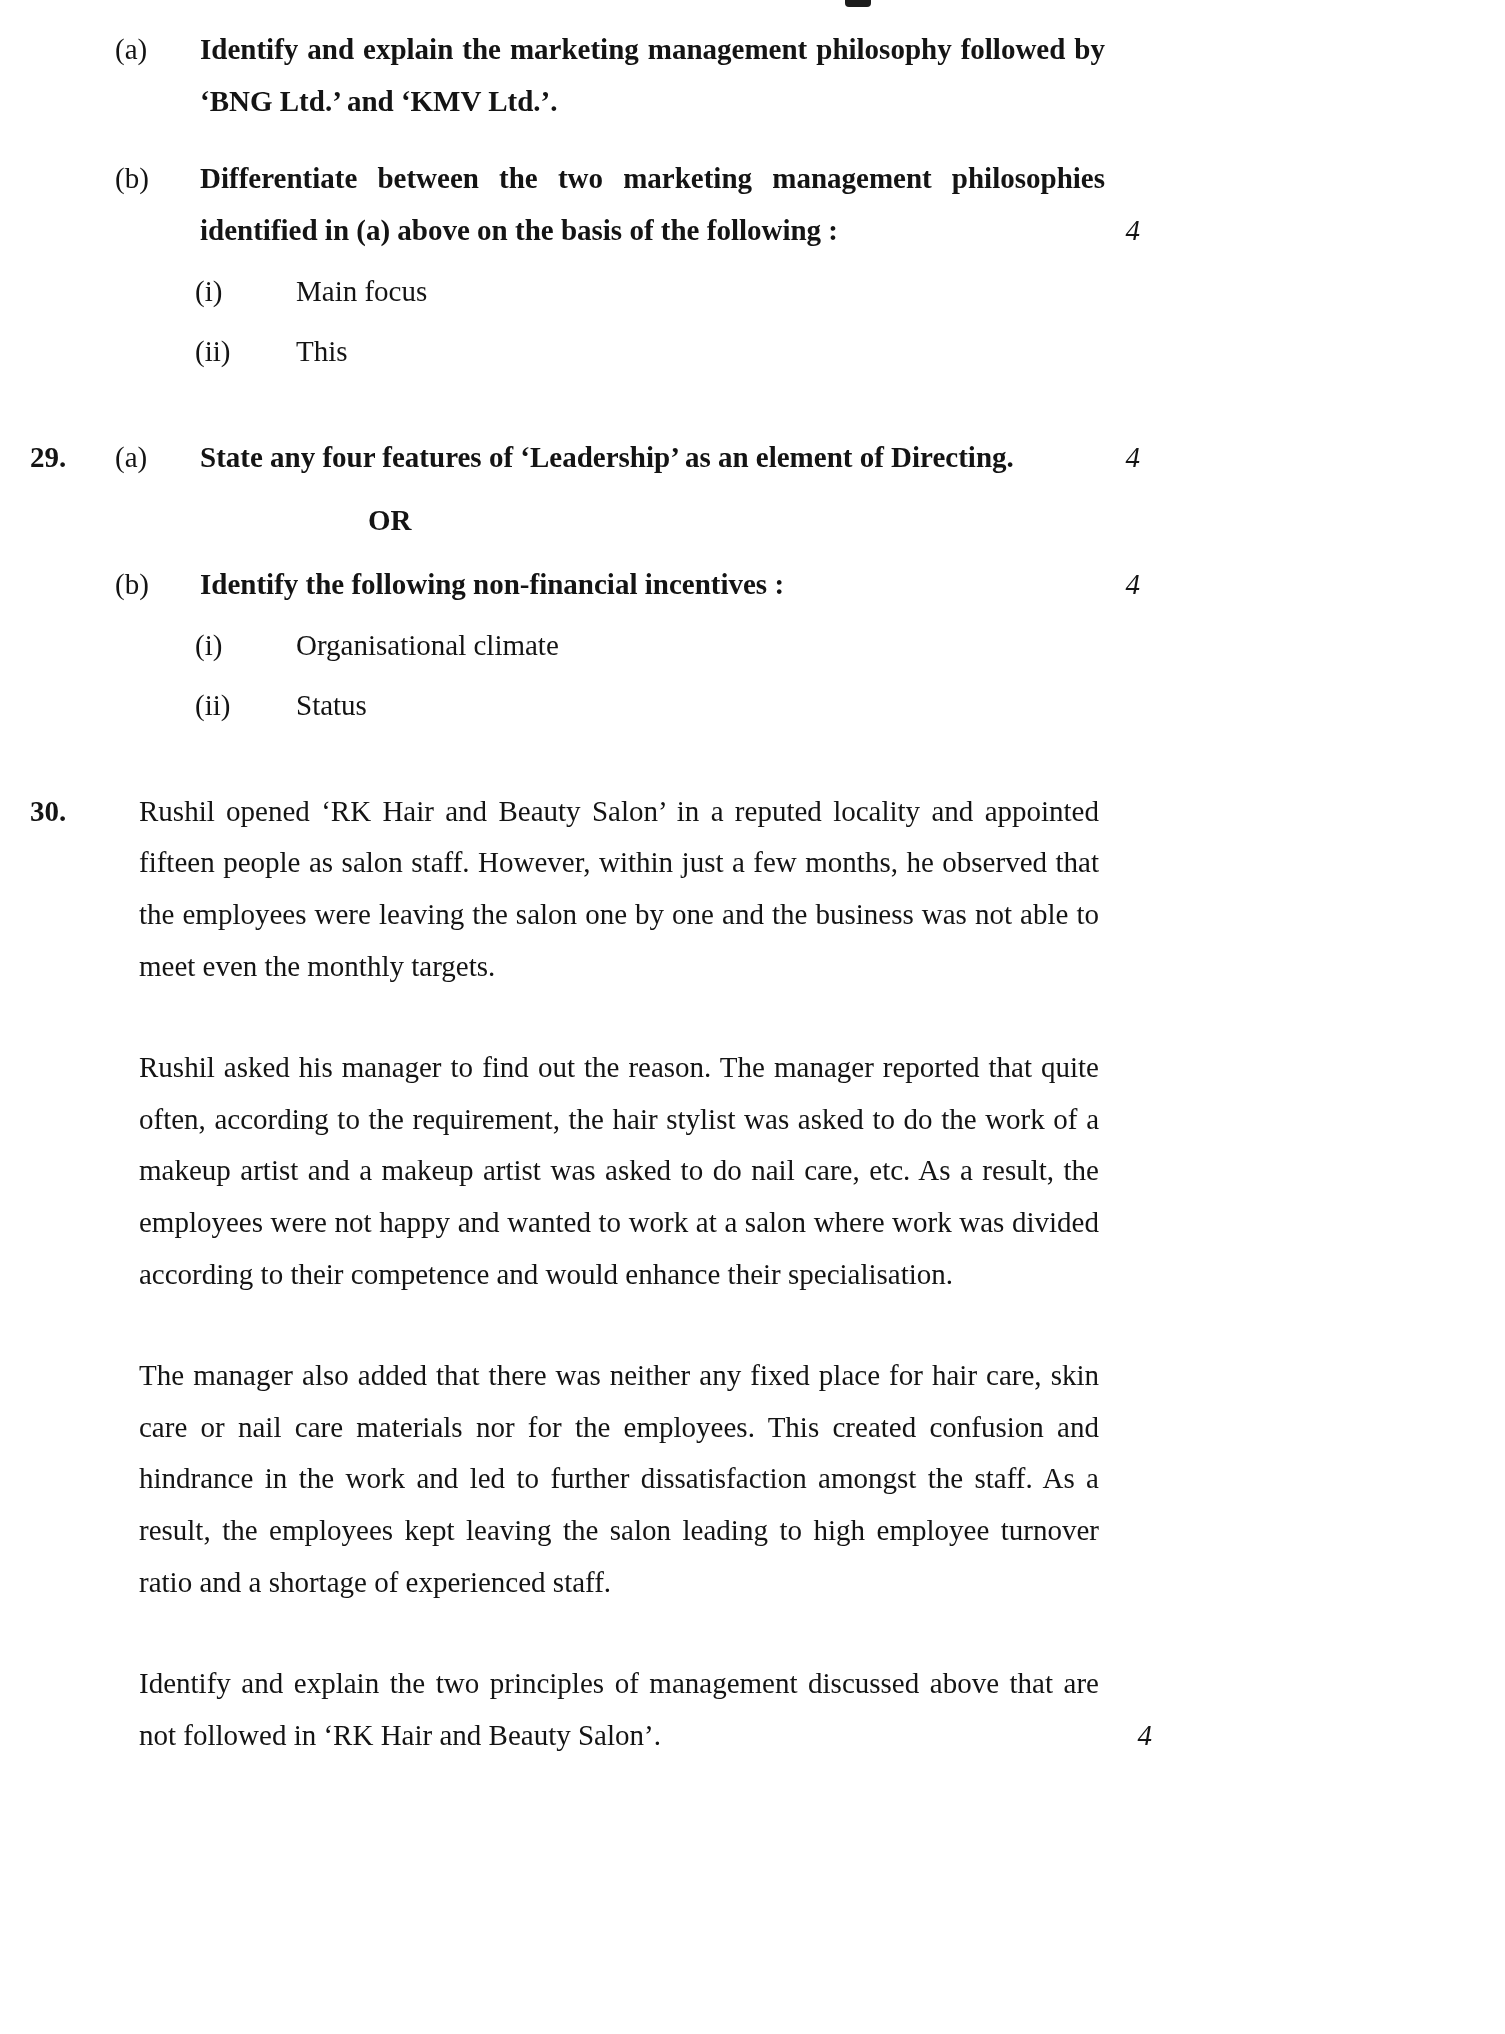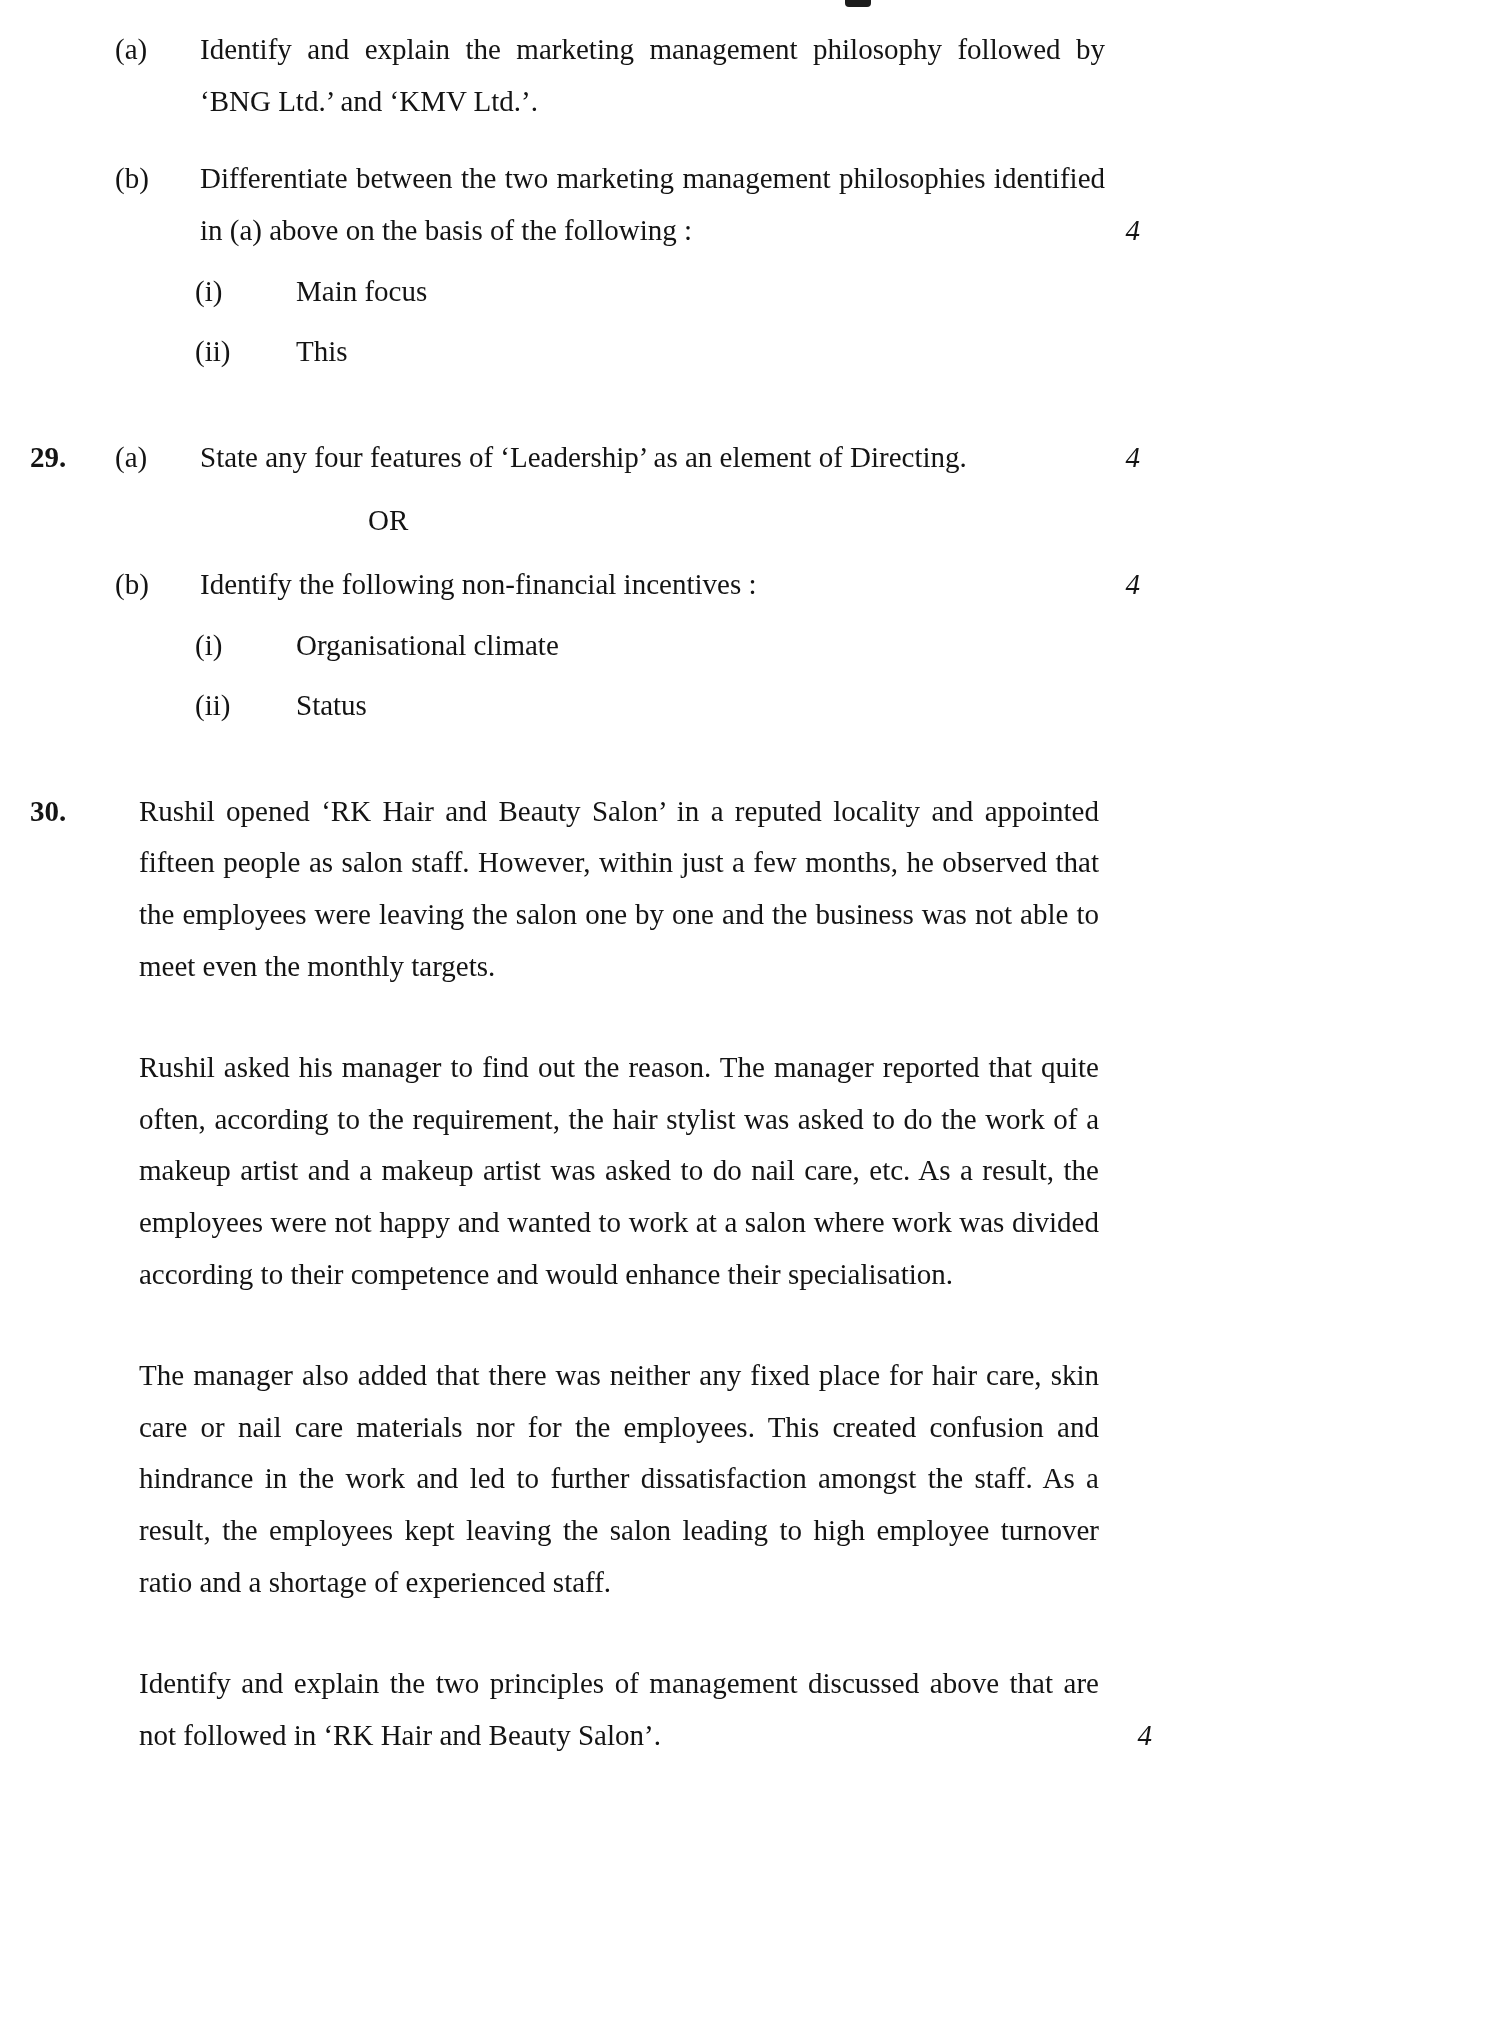--- a/index.html
+++ b/index.html
@@ -49,20 +49,21 @@
     margin-bottom: 26px;
   }
   .part-letter {
     width: 85px;
     flex: none;
   }
   .part-text {
     width: 905px;
     flex: none;
     text-align: justify;
+    font-weight: bold;
   }
   .marks {
     margin-left: auto;
     align-self: flex-end;
     font-style: italic;
     padding-left: 8px;
   }
   .subs {
     margin: 2px 0 8px 0;
   }
@@ -72,21 +73,21 @@
   }
   .sub-label {
     width: 85px;
     flex: none;
   }
   .sub-text {
     flex: none;
     margin-left: 16px;
   }
   .or-row {
-    font-weight: 400;
+    font-weight: 700;
     margin: 12px 0 12px 253px;
   }
   .para {
     display: flex;
     margin-bottom: 50px;
     margin-left: 12px;
   }
   .para-text {
     width: 960px;
     flex: none;

